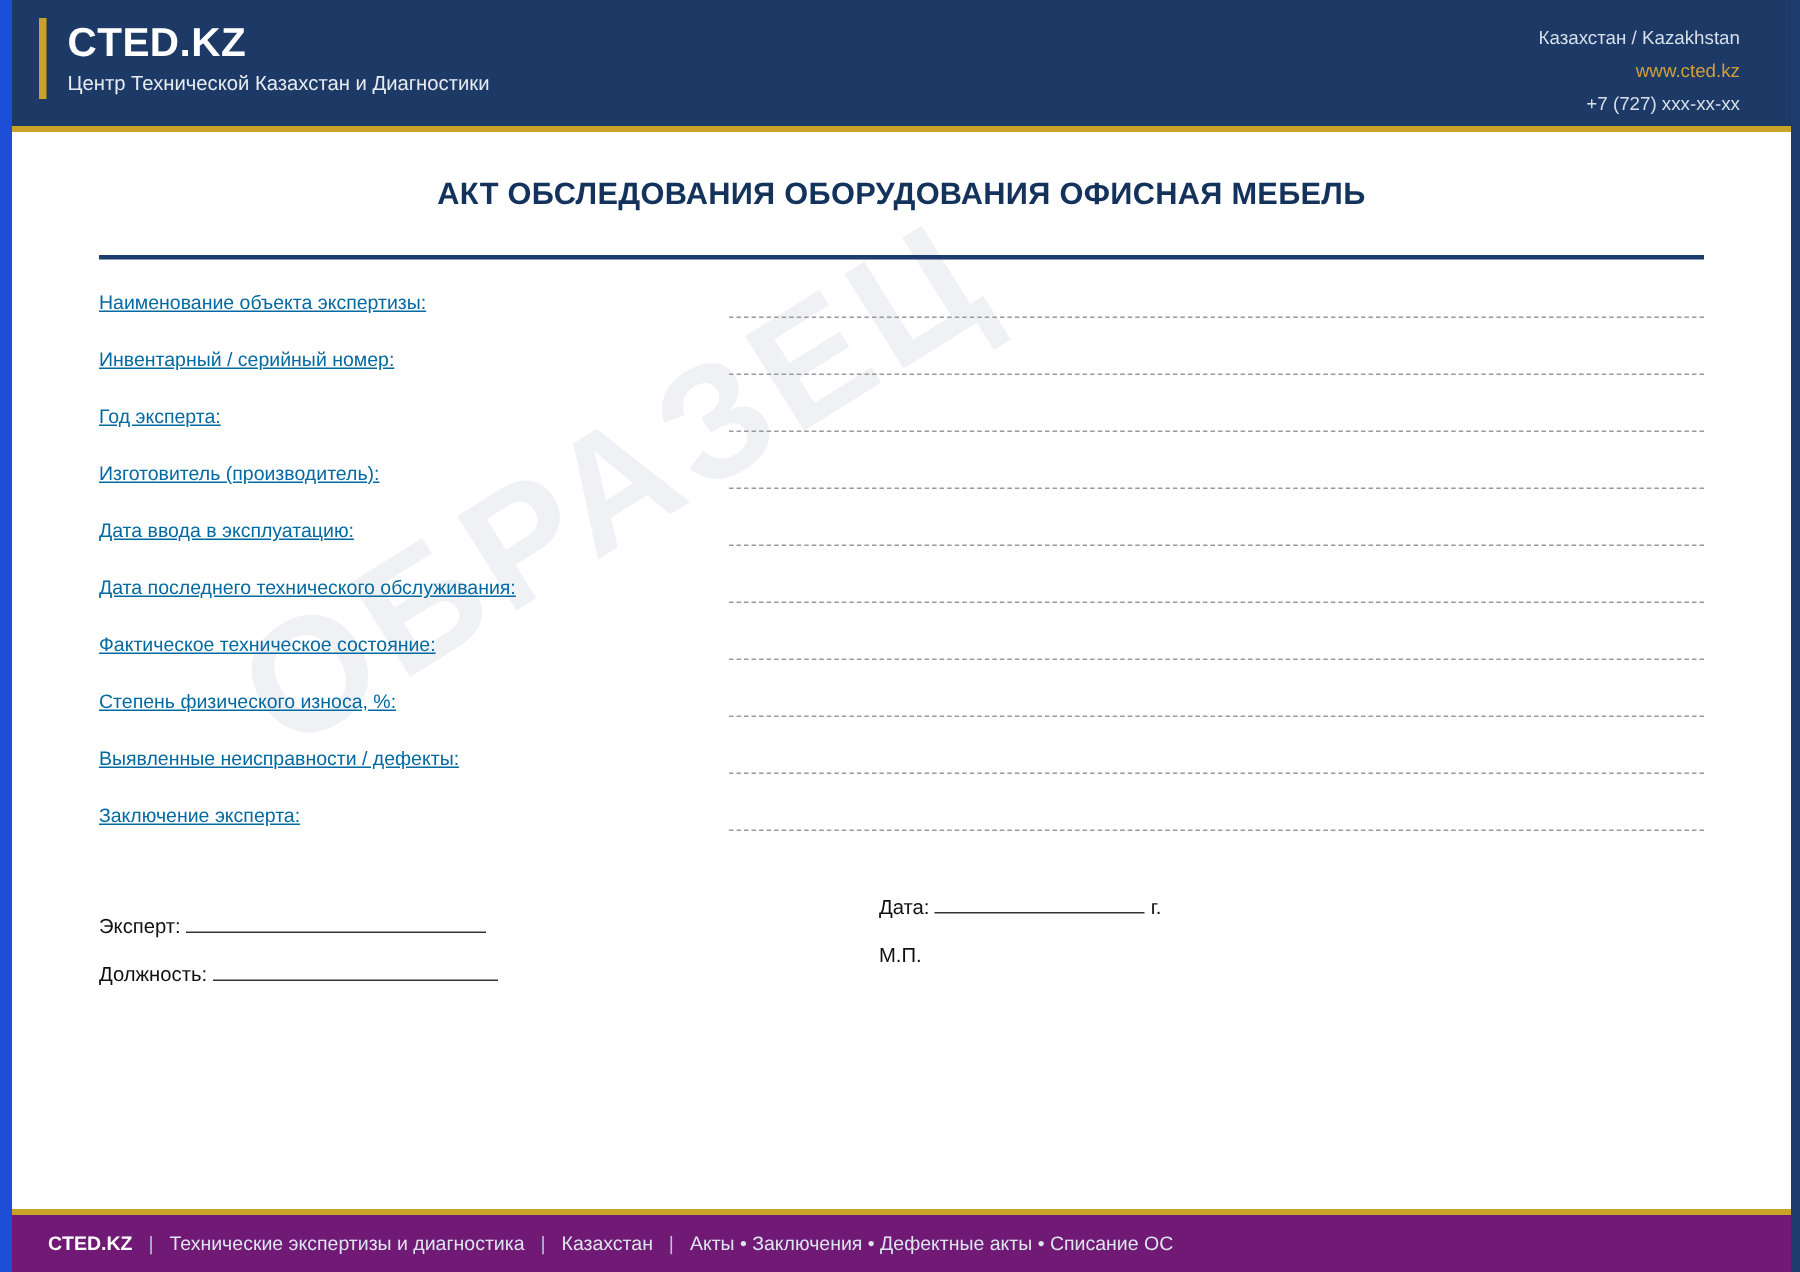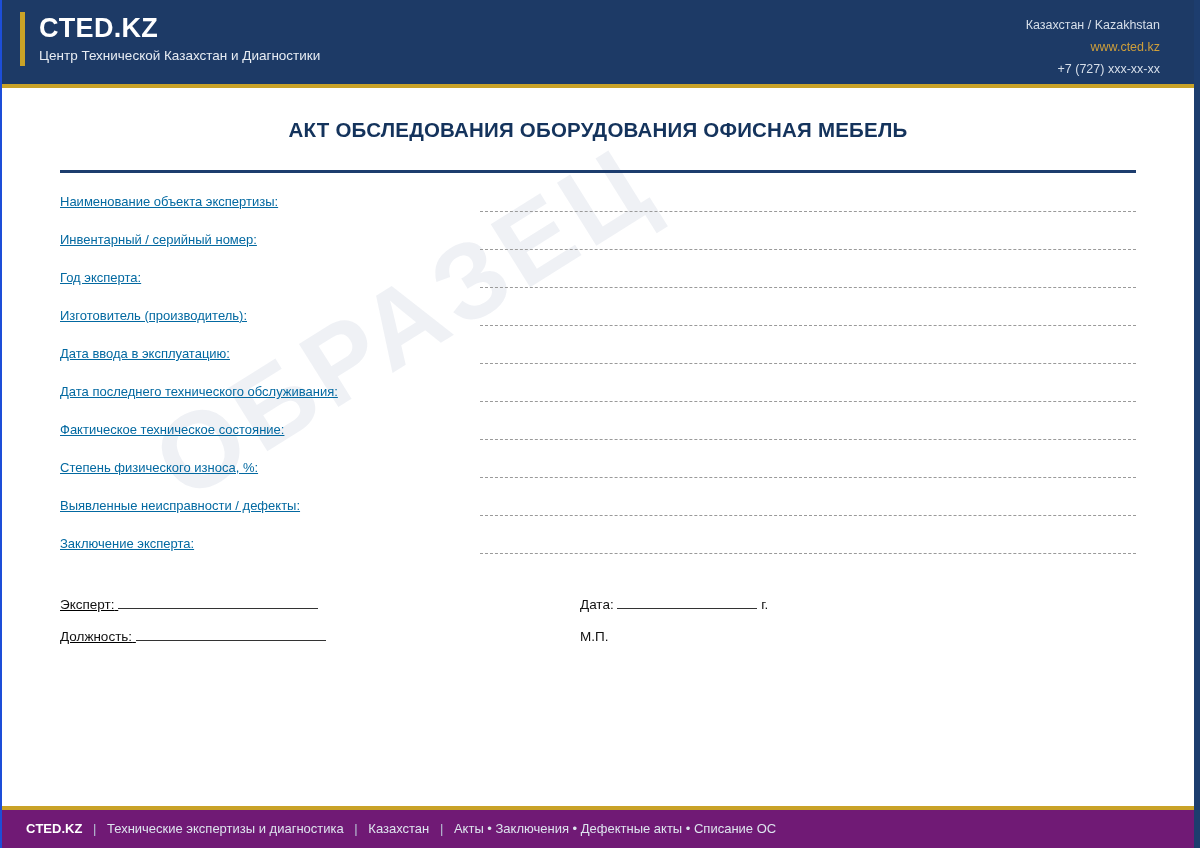--- a/index.html
+++ b/index.html
@@ -12,21 +12,21 @@
     background: #ffffff;
     font-family: "Liberation Sans", sans-serif;
     overflow: hidden;
   }
   .page {
     position: relative;
     width: 1200px;
     height: 848px;
     background: #ffffff;
     box-sizing: border-box;
-    border-left: 2px solid #1d4ed8;
+    border-left: 8px solid #1d4ed8;
     border-right: 6px solid #1d3d6e;
     overflow: hidden;
   }
 
   
   .header {
     position: relative;
     height: 88px;
     background: #1d3a66;
     border-bottom: 4px solid #c9a227;
@@ -115,22 +115,21 @@
 
   
   .sign-block {
     position: relative;
     margin-top: 22px;
     height: 70px;
   }
   .sign-left {
     position: absolute;
     left: 0;
-    top: 0;
-    text-decoration: underline;
+    top: 13px;
   }
   .sign-right {
     position: absolute;
     left: 520px;
     top: 0;
   }
   .sign-line {
     font-size: 13.5px;
     color: #111111;
     line-height: 32px;

